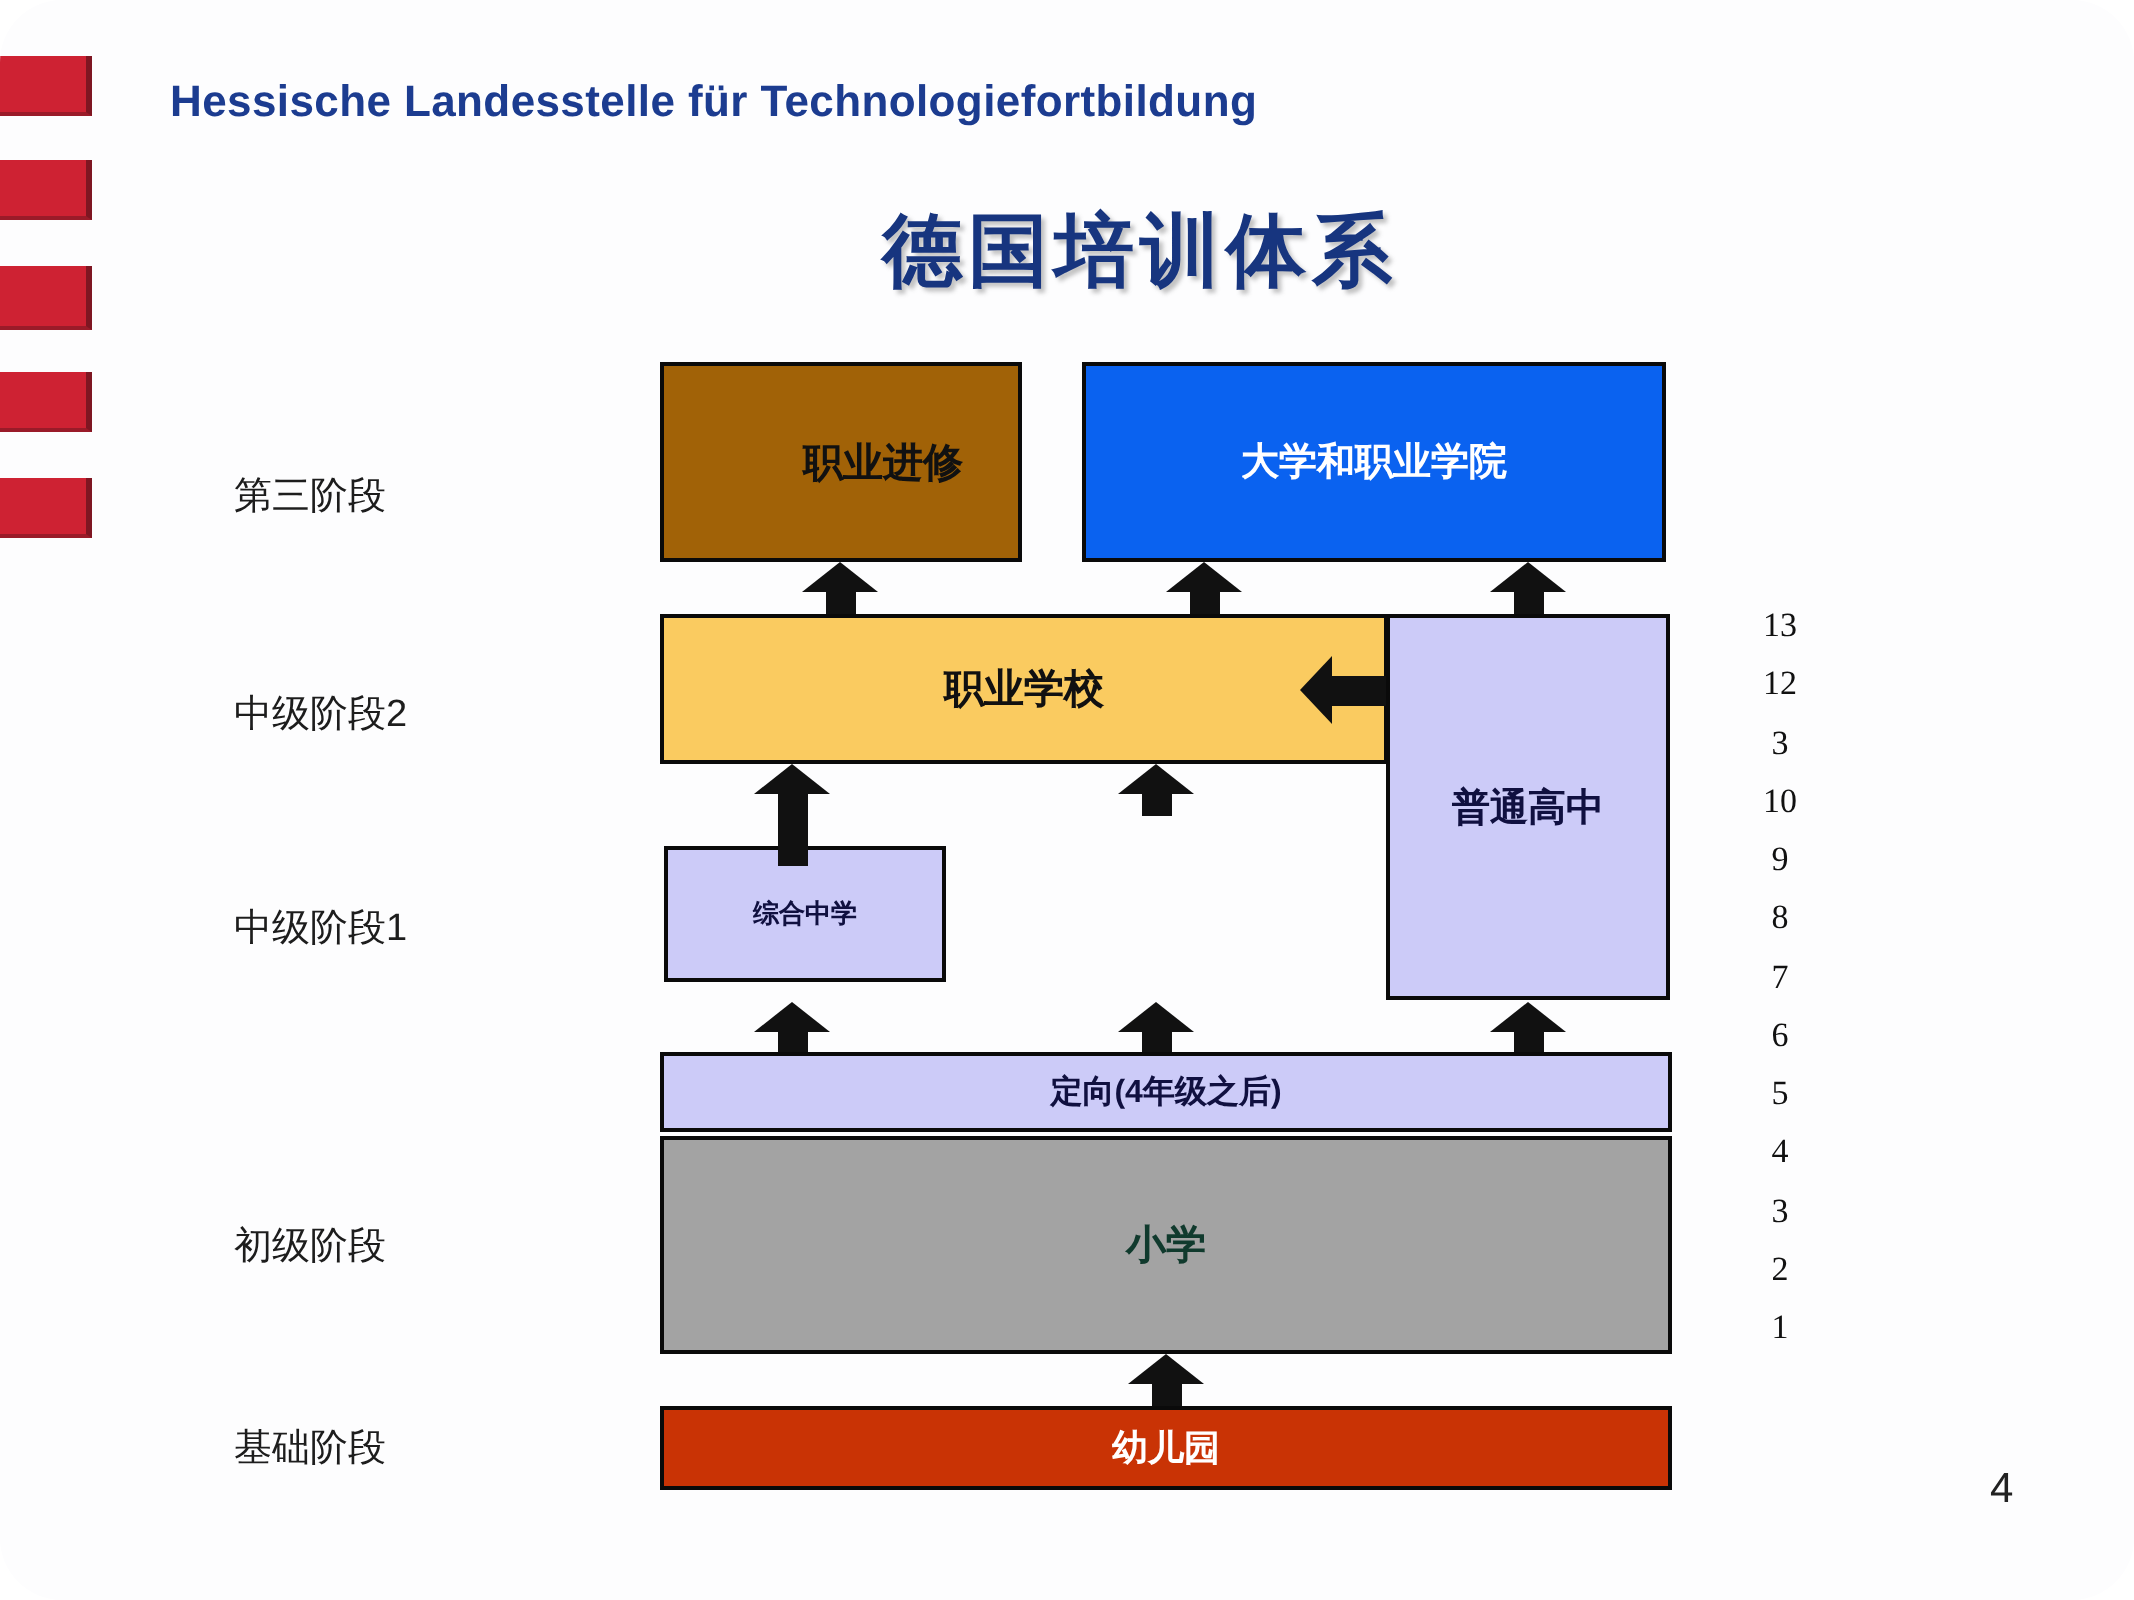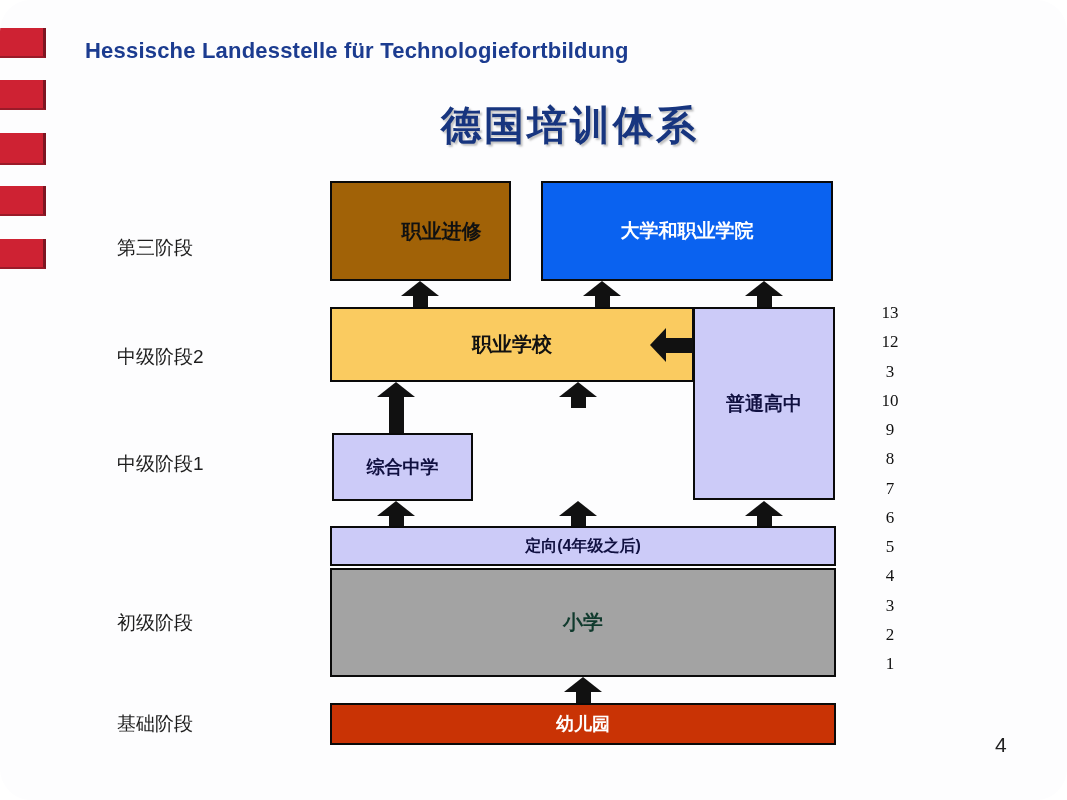--- a/index.html
+++ b/index.html
@@ -103,21 +103,21 @@
   </div>
 
   <div class="box" style="left: 330px; top: 307px; width: 364px; height: 75px; font-size: 20px; color: rgb(17, 17, 17); background: rgb(250, 203, 96);">
     <span>职业学校</span>
   </div>
 
   <div class="box" style="left: 693px; top: 307px; width: 142px; height: 193px; font-size: 19px; background: rgb(204, 203, 248);">
     <span>普通高中</span>
   </div>
 
-  <div class="box" style="left: 332px; top: 433px; width: 141px; height: 68px; font-size: 18px; background: rgb(204, 203, 248);">
+  <div class="box" style="left: 332px; top: 423px; width: 141px; height: 68px; font-size: 13px; background: rgb(204, 203, 248);">
     <span>综合中学</span>
   </div>
 
 
   <div class="box" style="left: 330px; top: 526px; width: 506px; height: 40px; font-size: 16px; background: rgb(204, 203, 248);">
     <span>定向(4年级之后)</span>
   </div>
 
   <div class="box" style="left: 330px; top: 568px; width: 506px; height: 109px; font-size: 20px; color: rgb(16, 58, 45); background: #a3a3a3;">
     <span>小学</span>

